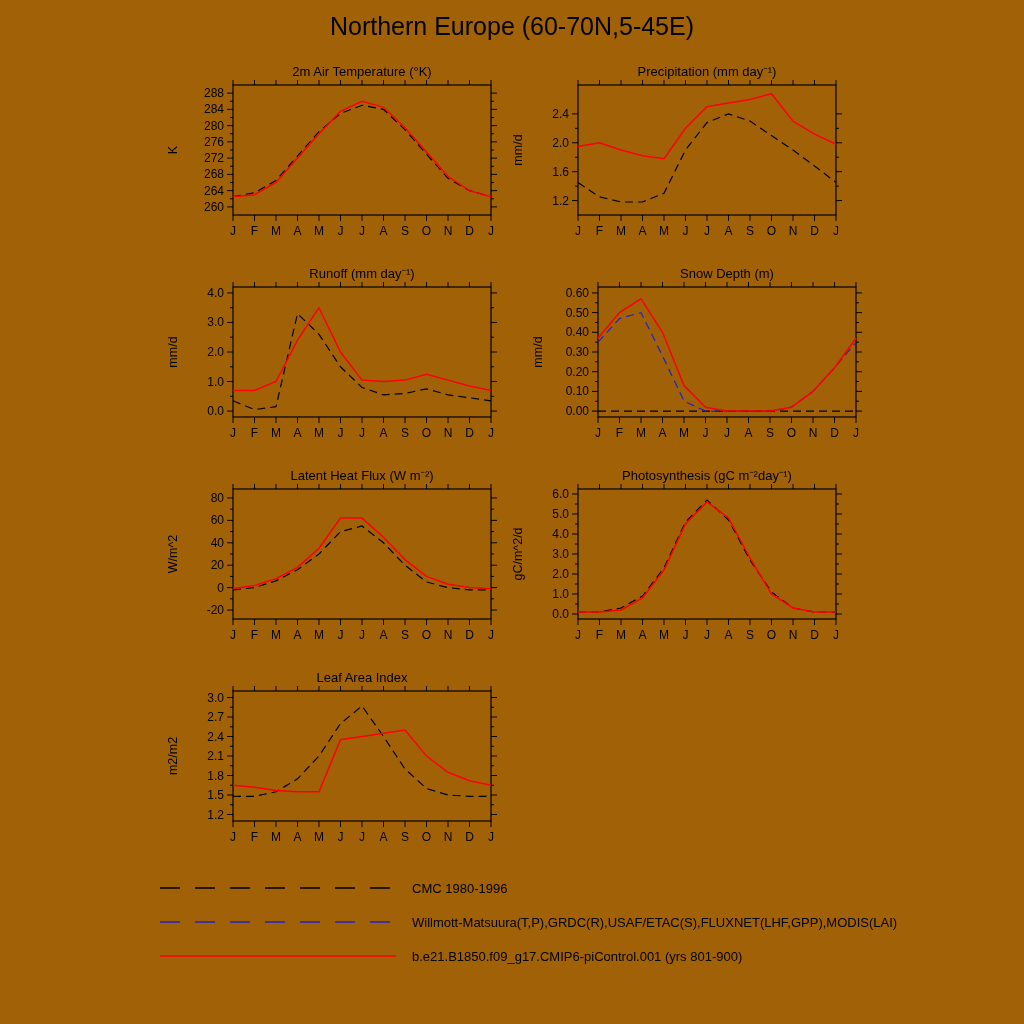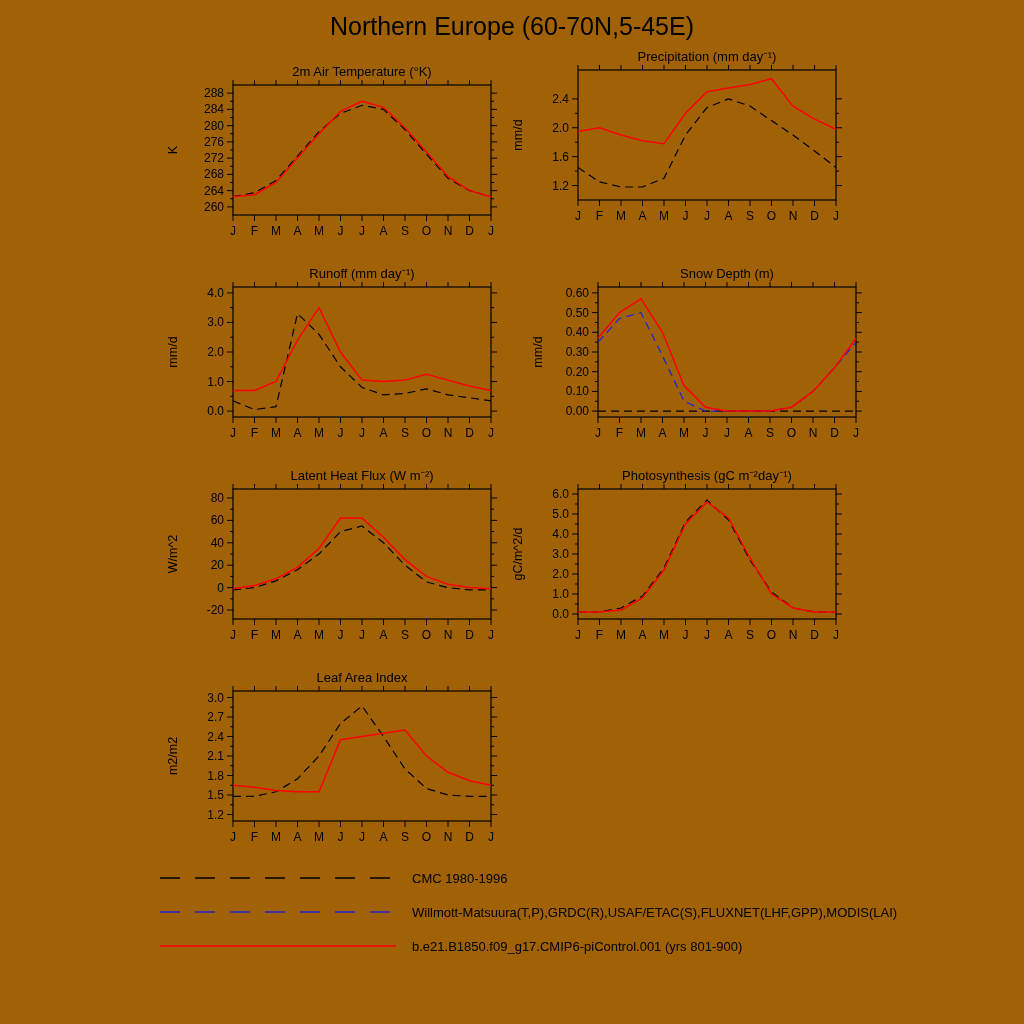--- a/index.html
+++ b/index.html
@@ -2,21 +2,21 @@
 <html><head>
 <meta charset="utf-8">
 <style>
   html,body{margin:0;padding:0;background:#fff;width:1024px;height:1024px;
     font-family:"Liberation Sans",sans-serif;color:#000;}
   .page{position:relative;width:1024px;height:1024px;background:#a16207;overflow:hidden;}
   .main-title{position:absolute;top:12px;left:0;width:100%;text-align:center;font-size:25px;}
   .chart{position:absolute;width:346px;height:206px;text-align:center;}
   svg text{font-family:"Liberation Sans",sans-serif;fill:#000;}
   .legend{position:absolute;left:158px;top:871px;}
-  .legend-row{display:flex;height:34px;}
+  .legend-row{display:flex;align-items:center;height:34px;}
   .legend-line{width:240px;height:14px;display:inline-block;}
   .legend-label{margin-left:14px;font-size:13px;white-space:nowrap;}
 </style>
 </head>
 <body>
 
 <div class="page">
   <div class="main-title">Northern Europe (60-70N,5-45E)</div>
 
   <div class="chart" style="left:159px;top:61px"><svg width="346" height="206" viewBox="0 0 346 206">
@@ -96,21 +96,21 @@
         <line x1="310.5" x2="310.5" y1="154" y2="160" stroke="#000" stroke-width="1"></line>
         <line x1="310.5" x2="310.5" y1="19" y2="24" stroke="#000" stroke-width="1"></line>
         <text x="310.5" y="174" text-anchor="middle" font-size="12">D</text>
         <line x1="332" x2="332" y1="154" y2="160" stroke="#000" stroke-width="1"></line>
         <line x1="332" x2="332" y1="19" y2="24" stroke="#000" stroke-width="1"></line>
         <text x="332" y="174" text-anchor="middle" font-size="12">J</text>
         <rect x="74" y="24" width="258" height="130" fill="none" stroke="#000" stroke-width="1.2"></rect>
         <polyline points="74.0,135.7 95.5,131.7 117.0,119.5 138.5,95.1 160.0,70.7 181.5,52.4 203.0,44.3 224.5,48.4 246.0,68.7 267.5,93.1 289.0,117.4 310.5,129.6 332.0,135.7" fill="none" stroke="#000000" stroke-width="1.2" stroke-dasharray="8 5"></polyline>
         <polyline points="74.0,135.7 95.5,133.7 117.0,121.5 138.5,97.1 160.0,72.8 181.5,50.4 203.0,40.3 224.5,46.3 246.0,66.7 267.5,91.0 289.0,115.4 310.5,129.6 332.0,135.7" fill="none" stroke="#fe0000" stroke-width="1.5"></polyline>
       </svg></div>
-  <div class="chart" style="left:504px;top:46px"><svg width="346" height="206" viewBox="0 0 346 206">
+  <div class="chart" style="left:504px;top:61px"><svg width="346" height="206" viewBox="0 0 346 206">
         <text x="203" y="15" text-anchor="middle" font-size="13">Precipitation (mm day⁻¹)</text>
         <text x="18" y="89" text-anchor="middle" font-size="12.5" transform="rotate(-90 18 89)">mm/d</text>
         <line x1="68" x2="74" y1="139.55555555555557" y2="139.55555555555557" stroke="#000" stroke-width="1"></line>
         <line x1="332" x2="338" y1="139.55555555555557" y2="139.55555555555557" stroke="#000" stroke-width="1"></line>
         <text x="65" y="143.55555555555557" text-anchor="end" font-size="12">1.2</text>
         <line x1="68" x2="74" y1="110.66666666666666" y2="110.66666666666666" stroke="#000" stroke-width="1"></line>
         <line x1="332" x2="338" y1="110.66666666666666" y2="110.66666666666666" stroke="#000" stroke-width="1"></line>
         <text x="65" y="114.66666666666666" text-anchor="end" font-size="12">1.6</text>
         <line x1="68" x2="74" y1="81.77777777777777" y2="81.77777777777777" stroke="#000" stroke-width="1"></line>
         <line x1="332" x2="338" y1="81.77777777777777" y2="81.77777777777777" stroke="#000" stroke-width="1"></line>

